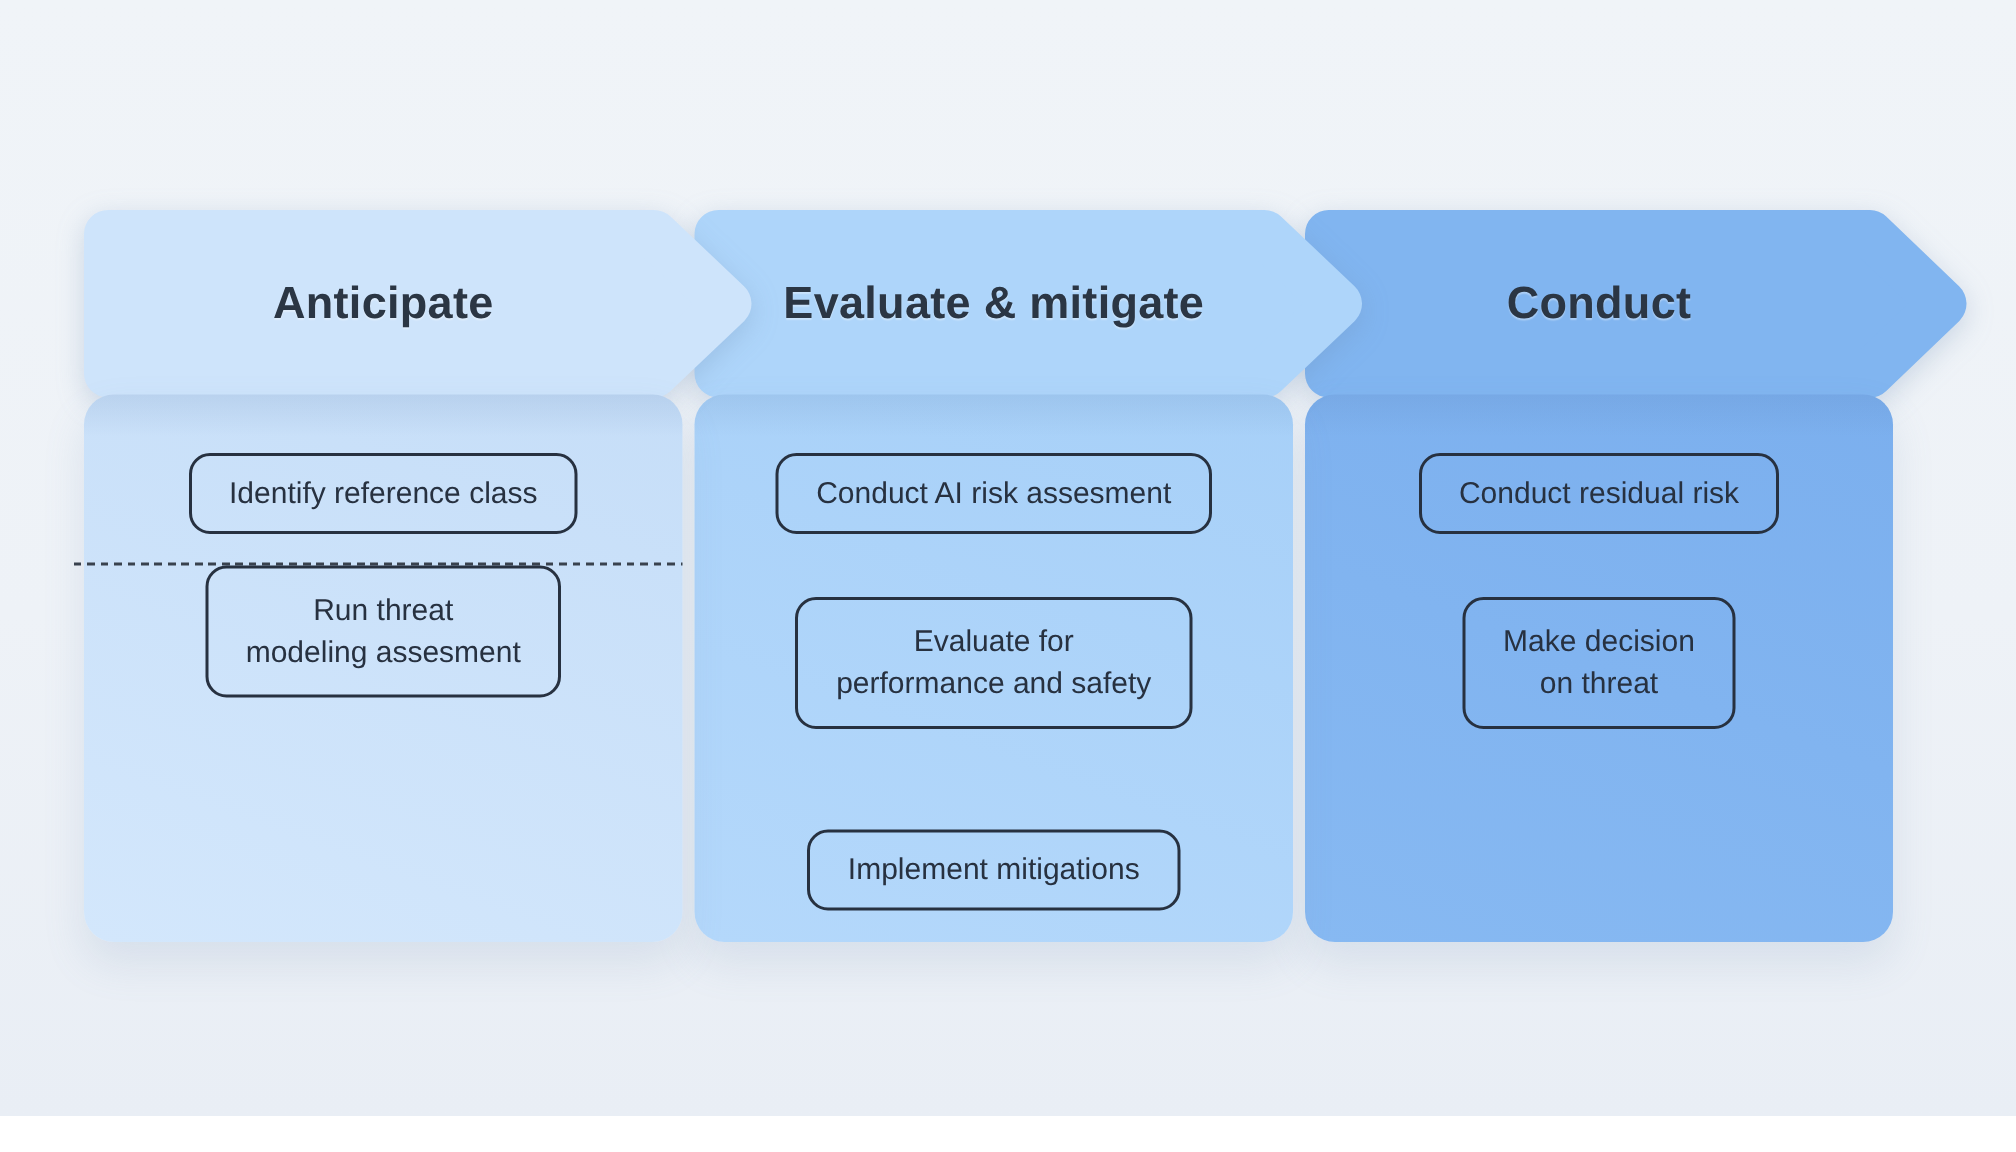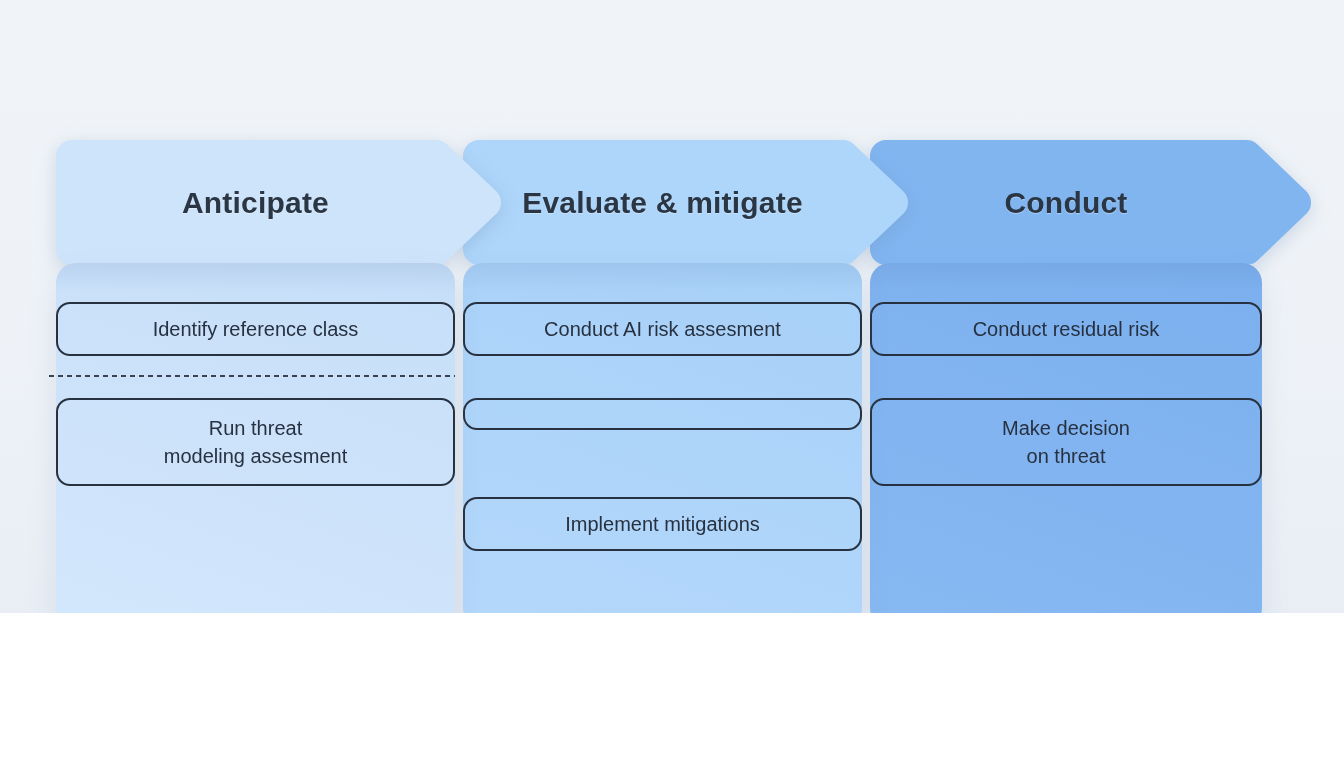--- a/index.html
+++ b/index.html
@@ -1,17 +1,17 @@
 <!DOCTYPE html>
 <html><head>
 <meta charset="utf-8">
 <style>
   html,body{margin:0;padding:0;}
   .canvas{
-    position:relative;width:1344px;height:613px;overflow:hidden;
+    position:relative;width:1344px;height:744px;overflow:hidden;
     background:linear-gradient(180deg,#f0f4f8 0%,#eef2f7 55%,#e9eef5 100%);
     font-family:"Liberation Sans",sans-serif;color:#2b3644;
   }
   .stage{position:absolute;top:140px;}
   .stage-1{left:56px;width:399px;z-index:3;}
   .stage-2{left:463px;width:399px;z-index:2;}
   .stage-3{left:870px;width:392px;z-index:1;}
 
   .head{position:absolute;top:0;left:0;width:100%;height:125px;}
   .chev{
@@ -26,21 +26,21 @@
     display:flex;align-items:center;justify-content:center;
     font-size:30px;font-weight:600;letter-spacing:.2px;color:#2b3644;
     text-shadow:0 1px 1px rgba(255,255,255,.35);
   }
 
   .stage-body{
     position:absolute;top:123px;left:0;width:100%;height:365px;
     box-sizing:border-box;border-radius:20px;
     background:linear-gradient(200deg,var(--body-top) 0%,var(--body-bottom) 100%);
     box-shadow:0 14px 28px rgba(110,140,180,.16);
-    display:flex;flex-direction:column;
+    display:flex;flex-direction:column;align-items:center;
     padding-top:39px;
   }
   .stage-body::before{
     content:"";position:absolute;left:0;right:0;top:0;height:28px;
     border-radius:20px 20px 0 0;pointer-events:none;
     background:linear-gradient(180deg,rgba(80,115,165,.13),rgba(80,115,165,0));
   }
 
   .step{
     position:relative;box-sizing:border-box;
@@ -51,21 +51,21 @@
   }
   .step .ln{display:block;}
   .step.two{padding-top:14px;padding-bottom:14px;}
   .mt-row2{margin-top:42px;}
   .mt-row3{margin-top:67px;}
 
   .divider{
     align-self:flex-start;margin:19px 0 0 -7px;height:2px;width:406px;
     background:repeating-linear-gradient(90deg,#39424e 0 5px,transparent 5px 9px);
   }
-  .after-divider{margin-top:21px;}
+  .after-divider{}
 </style>
 </head>
 <body>
 
 <div class="canvas">
 
   <section class="stage stage-1" style="--header: #cee4fb; --body-top: #c6def8; --body-bottom: #d3e7fc;">
     <header class="head">
       <svg class="chev" viewBox="0 0 445 125" preserveAspectRatio="none" aria-hidden="true">
         <polygon points="16,16 380,16 429,62.5 380,109 16,109"></polygon>
@@ -89,20 +89,22 @@
       <svg class="chev" viewBox="0 0 445 125" preserveAspectRatio="none" aria-hidden="true">
         <polygon points="16,16 380,16 429,62.5 380,109 16,109"></polygon>
       </svg>
       <h2 class="title">Evaluate &amp; mitigate</h2>
     </header>
     <div class="stage-body">
       <div class="step">
         <span class="ln">Conduct AI risk assesment</span>
       </div>
       <div class="step two mt-row2">
+        <span class="ln">Evaluate for</span>
+        <span class="ln">performance and safety</span>
       </div>
       <div class="step mt-row3">
         <span class="ln">Implement mitigations</span>
       </div>
     </div>
   </section>
 
   <section class="stage stage-3" style="--header: #81b5f0; --body-top: #7bafee; --body-bottom: #87b9f2;">
     <header class="head">
       <svg class="chev" viewBox="0 0 445 125" preserveAspectRatio="none" aria-hidden="true">

